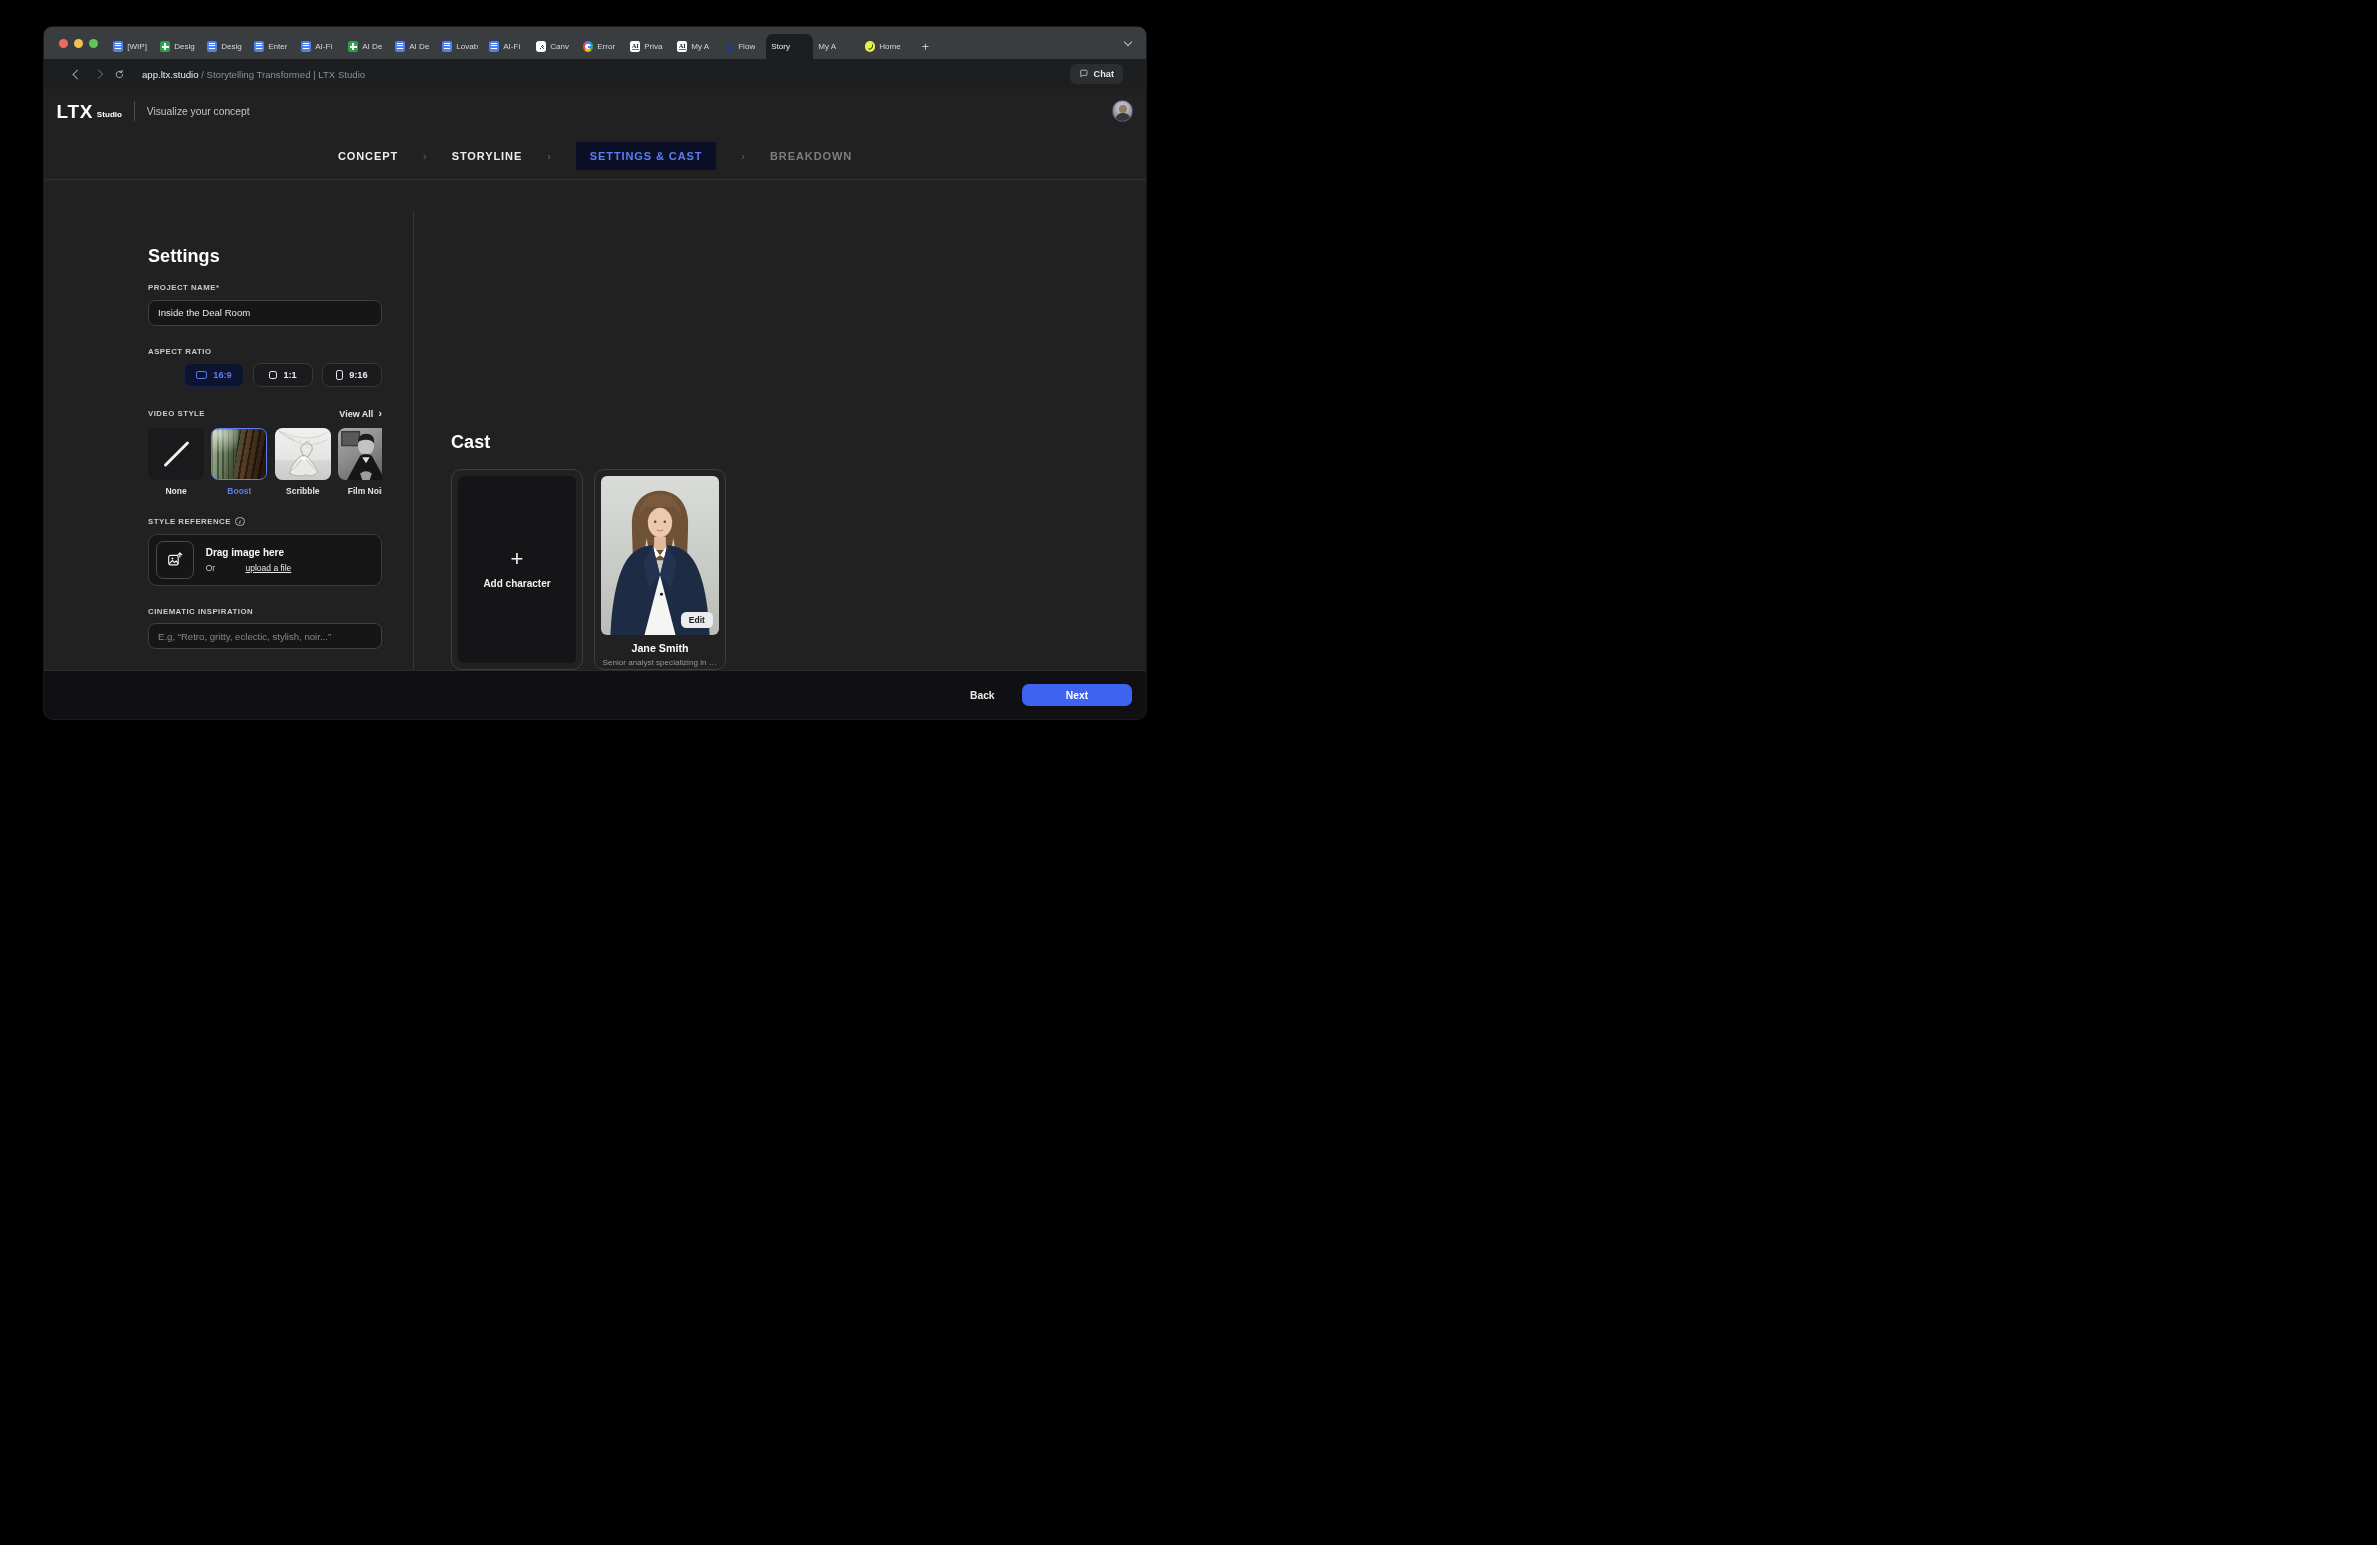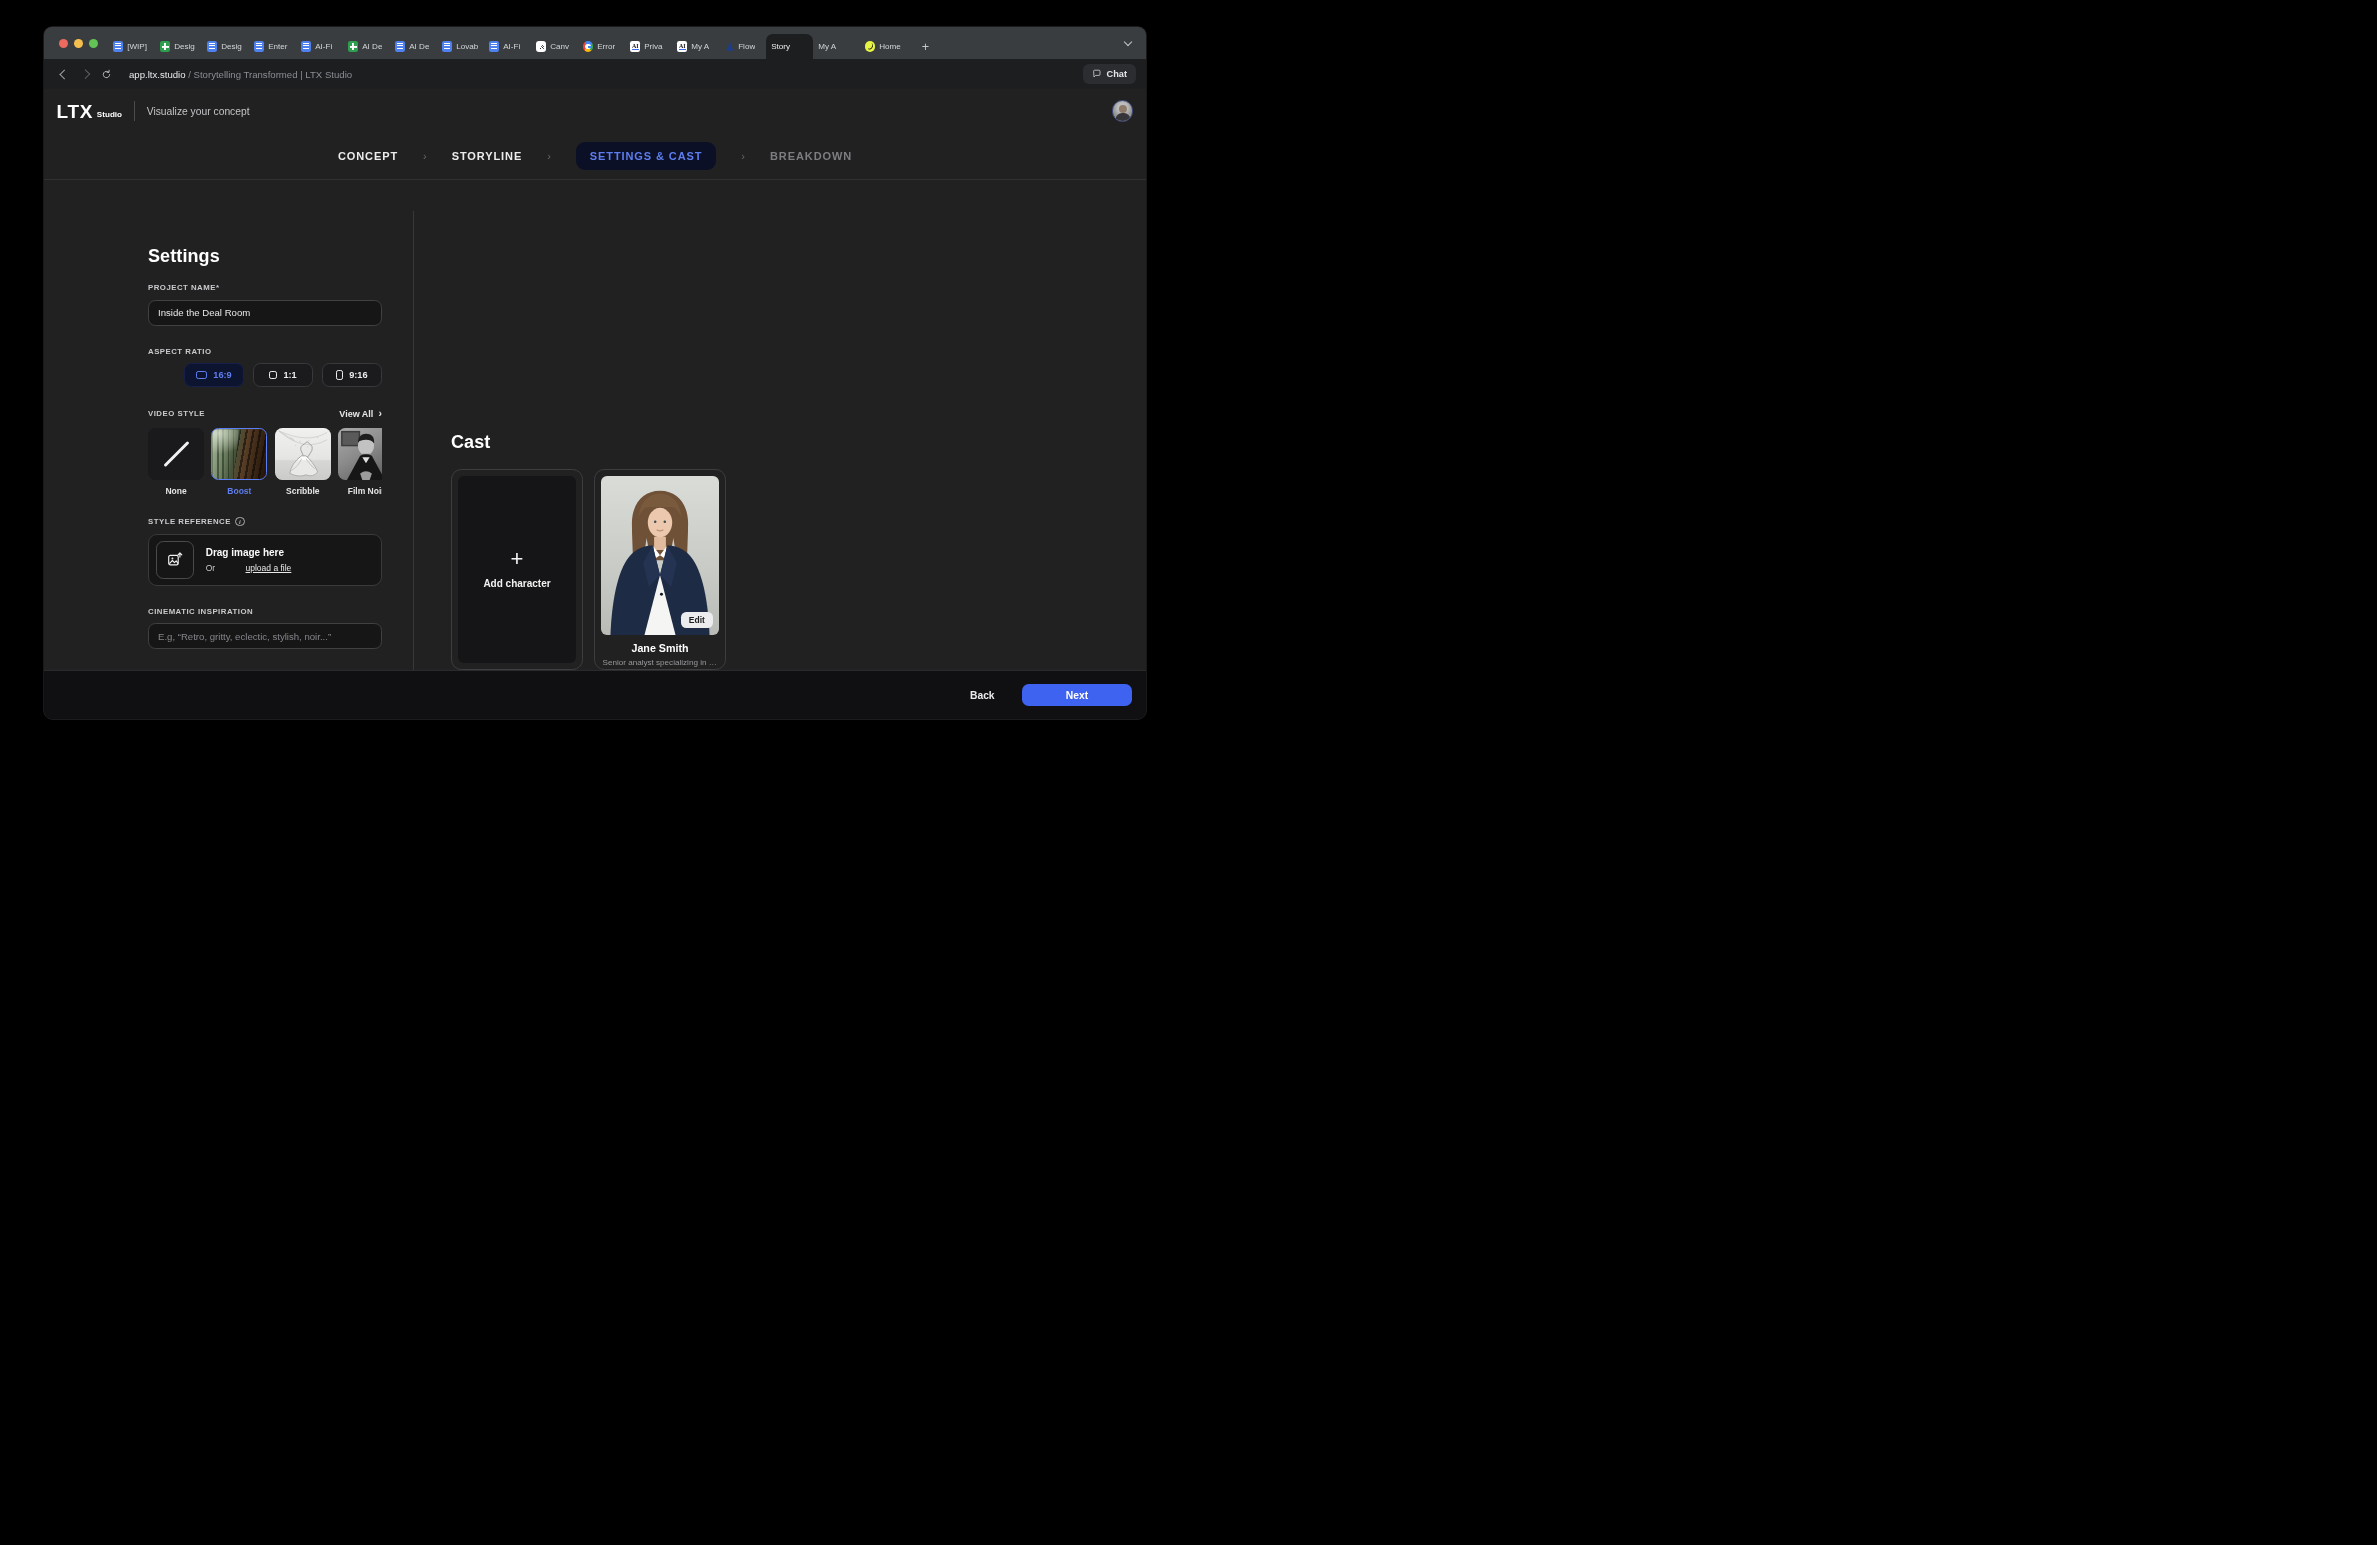--- a/index.html
+++ b/index.html
@@ -46,21 +46,21 @@
   .fav-google::before { content:""; position:absolute; inset:2.2px; background:#fff; border-radius:50%; }
   .fav-google::after { content:""; position:absolute; right:1.5px; top:4.4px; width:3.7px; height:1.9px; background:#4285f4; }
   .fav-ai { background:#fff; border-radius:2.2px; color:#17171a; font-size:6px; font-weight:700; font-family:"Liberation Serif","DejaVu Serif",serif; }
   .fav-ai::before { content:"AI"; }
   .fav-ai::after { content:""; position:absolute; bottom:1.2px; left:1.8px; right:1.8px; height:1px; background:#3b6cf0; }
   .fav-home { background:#e7f442; border-radius:50%; }
   .fav-home::before { content:""; width:3.7px; height:6px; border-right:1.5px solid #23261d; border-bottom:1.5px solid #23261d; border-radius:0 0 4.4px 0; transform:rotate(12deg); margin-top:-0.7px; }
   .fav-flask svg { display:block; }
 
   
-  .toolbar { height:30px; background:#1d1e20; flex:none; display:flex; align-items:center; padding:0 10px; }
+  .toolbar { height:30px; background:#1d1e20; flex:none; display:flex; align-items:center; padding:0 23px; }
   .nav-ico { width:21px; height:21px; display:flex; align-items:center; justify-content:center; border-radius:4.4px; }
   .chev-l, .chev-r { width:6.7px; height:6.7px; border-left:1.5px solid #9ea2a6; border-bottom:1.5px solid #9ea2a6; transform:rotate(45deg); }
   .chev-r { transform:rotate(-135deg); border-color:#5e6165; }
   .url { margin-left:12px; font-size:9.6px; color:#e8eaed; white-space:nowrap; }
   .url .path { color:#8a8d92; }
   .chat-btn { margin-left:auto; background:#2b2d30; height:20px; padding:0 9px; border-radius:6px; display:flex; gap:5.2px; align-items:center; color:#e4e5e7; font-size:9.2px; font-weight:600; cursor:pointer; }
 
   
   .app { flex:1; background:#212121; display:flex; flex-direction:column; min-height:0; }
   .app-header { height:44px; flex:none; display:flex; align-items:center; padding:0 12.6px; }
@@ -71,21 +71,21 @@
   .avatar { margin-left:auto; width:21.4px; height:21.4px; border-radius:50%; position:relative; overflow:hidden;
     background:radial-gradient(circle at 50% 35%, #bdbdbd 0 30%, #999 55%, #777 100%);
     border:0.7px solid #445084; }
   .avatar::before { content:""; position:absolute; top:3.7px; left:50%; transform:translateX(-50%); width:8.1px; height:8.1px; border-radius:50%; background:#8d7a68; }
   .avatar::after { content:""; position:absolute; bottom:-1.5px; left:50%; transform:translateX(-50%); width:15px; height:9px; border-radius:6.7px 6.7px 0 0; background:#35353a; }
 
   .stepper { height:47px; flex:none; border-bottom:0.7px solid #303031; display:flex; align-items:center; justify-content:center; gap:25px; }
   .step { font-size:11px; font-weight:700; letter-spacing:0.9px; cursor:pointer; }
   .step.done { color:#ededee; }
   .step.upcoming { color:#7d7e82; }
-  .step.active { background:#0b1026; color:#5e7ef0; padding:8.1px 14px; border-radius:9px; }
+  .step.active { background:#0b1026; color:#5e7ef0; padding:8.1px 14px; border-radius:0; }
   .step-chev { color:#66676a; font-size:11px; line-height:1; }
 
   .main { flex:1; display:flex; min-height:0;align-items:flex-end; }
   .settings-col { width:370px; flex:none; border-right:0.7px solid #383838; padding:35px 0 0 104px; }
   .cast-col { flex:1; padding:35px 0 0 37px; }
   .section-title { font-size:18px; font-weight:800; color:#fff; margin-bottom:16.3px; letter-spacing:0.1px; }
   .content { width:234px; }
 
   .field-label { font-size:7.8px; font-weight:700; color:#c9cacd; letter-spacing:0.5px; margin-bottom:7.4px; display:flex; align-items:center; gap:4.4px; }
   .group { margin-bottom:21px; }

